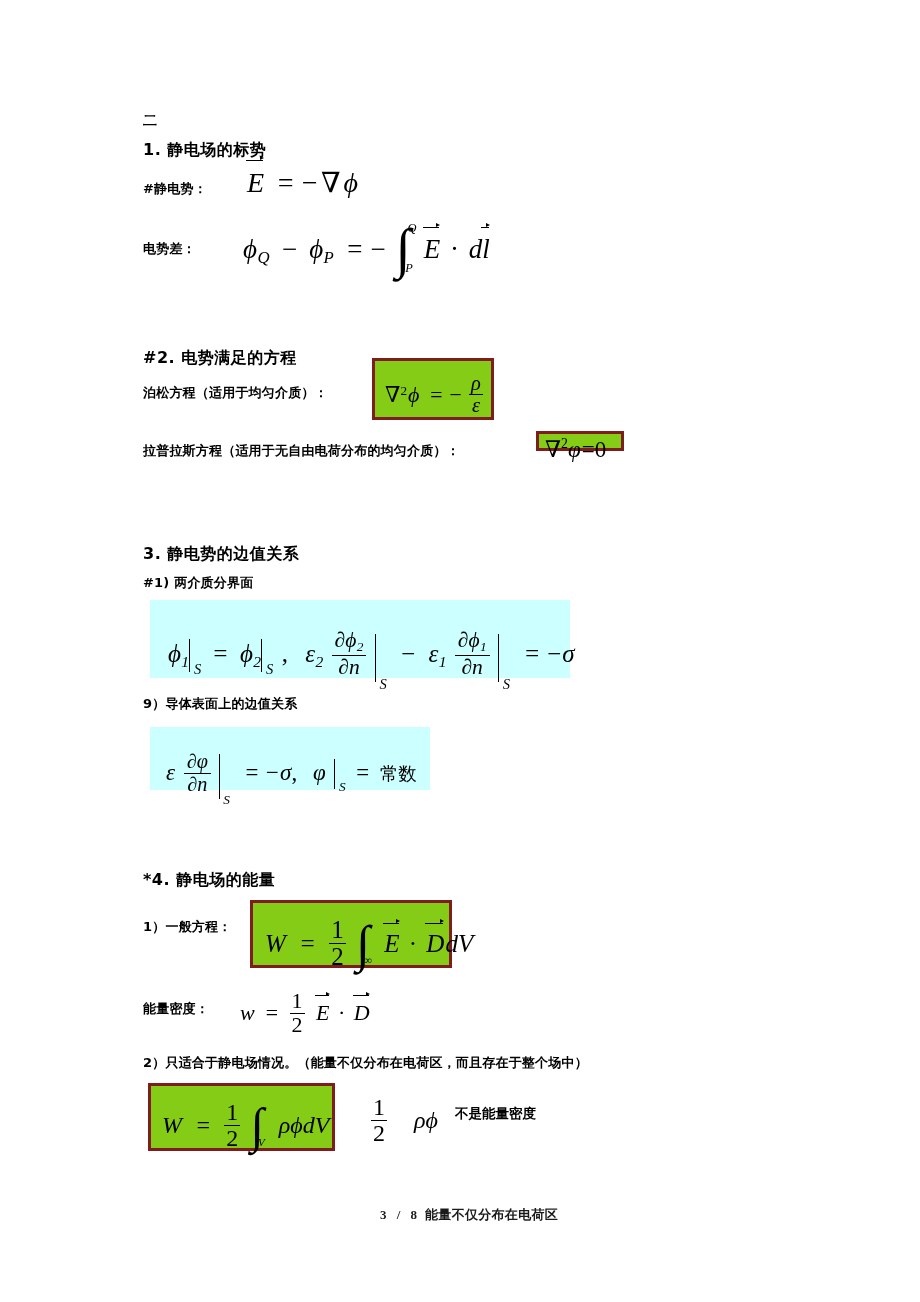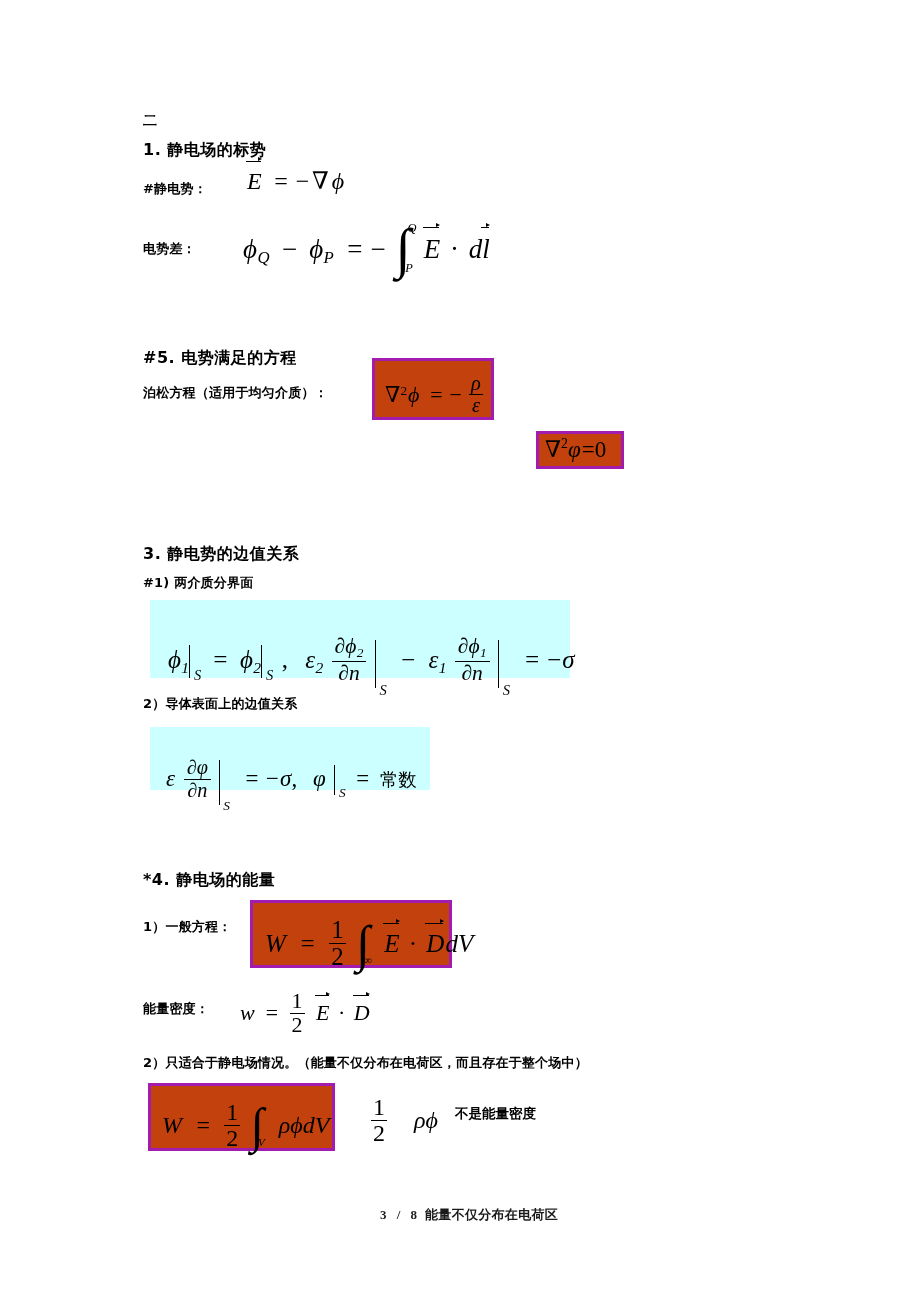--- a/index.html
+++ b/index.html
@@ -153,30 +153,30 @@
   .evalbar.tall > .bar { height: 1.95em; vertical-align: -0.72em; }
   .evalbar.tall > .sb2 { bottom: -0.62em; }
 
   
   .pfrac {
     display: inline-block;
     vertical-align: -0.55em;
     text-align: center;
     line-height: 1.08;
     font-style: italic;
-    margin: 16px 1px;
+    margin: 10px 1px;
   }
   .pfrac > .num { display: block; padding: 0 3px; }
   .pfrac > .den { display: block; padding: 0 3px; border-top: 1.3px solid #000; }
 
   
   .redbox {
     position: absolute;
-    border: 3px solid #a21caf;
-    background: #c2410c;
+    border: 3px solid #7f1d1d;
+    background: #84cc16;
     box-sizing: border-box;
   }
   .cyanbox {
     position: absolute;
     background: #ccffff;
     box-sizing: border-box;
     padding-left: 20px;
   }
 
   .footer {
@@ -193,21 +193,21 @@
 <body>
 
 <div class="page">
 
   <div class="abs cjk-reg" style="left:143px; top:112px; font-size:14px;">二</div>
 
   <div class="abs heading" style="left:143px; top:140px;">1.  静电场的标势</div>
 
   <div class="abs cjk-reg" style="left:143px; top:180px;">#静电势：</div>
 
-  <div class="abs math" style="left:247px; top:168px; font-size:24px;">
+  <div class="abs math" style="left:247px; top:168px; font-size:28px;">
     <span class="vec">E</span>
     <span style="margin:0 5px;">=</span><span>−</span><span class="up" style="margin-left:2px;">∇</span><span style="margin-left:3px;">ϕ</span>
   </div>
 
   <div class="abs cjk-reg" style="left:143px; top:240px;">电势差：</div>
 
   <div class="abs math" style="left:243px; top:228px; font-size:27px;">
     <span>ϕ<sub class="sb">Q</sub></span>
     <span style="margin:0 4px;">−</span>
     <span>ϕ<sub class="sb">P</sub></span>
@@ -215,37 +215,38 @@
     <span class="intg">
       <span class="sym">∫</span>
       <span class="lo">P</span>
       <span class="hi">Q</span>
     </span>
     <span class="vec" style="margin-left:5px;">E</span>
     <span class="up" style="margin:0 3px;">·</span>
     <span>d<span class="vec">l</span></span>
   </div>
 
-  <div class="abs heading" style="left:143px; top:348px;">#5. 电势满足的方程</div>
+  <div class="abs heading" style="left:143px; top:348px;">#2. 电势满足的方程</div>
 
   <div class="abs cjk-reg" style="left:143px; top:384px;">泊松方程（适用于均匀介质）：</div>
 
   <div class="redbox" style="left:372px; top:358px; width:122px; height:62px;">
     <div class="math" style="position:absolute; left:10px; top:12px; font-size:22px;">
       <span class="up">∇</span><sup class="sp">2</sup><span style="margin-left:1px;">ϕ</span>
       <span style="margin:0 4px;">=</span><span>−</span>
       <span class="frac ital" style="font-size:0.93em; vertical-align:-0.48em;">
         <span class="num">ρ</span>
         <span class="den">ε</span>
       </span>
     </div>
   </div>
 
-
-  <div class="redbox" style="left:536px; top:431px; width:88px; height:38px;">
+  <div class="abs cjk-reg" style="left:143px; top:442px;">拉普拉斯方程（适用于无自由电荷分布的均匀介质）：</div>
+
+  <div class="redbox" style="left:536px; top:431px; width:88px; height:20px;">
     <div class="math" style="position:absolute; left:6px; top:3px; font-size:23px;">
       <span class="up">∇</span><sup class="sp" style="vertical-align:0.62em;">2</sup><span style="margin-left:0px;">φ</span><span class="up" style="margin-left:1px;">=</span><span class="up">0</span>
     </div>
   </div>
 
   <div class="abs heading" style="left:143px; top:544px;">3.  静电势的边值关系</div>
 
   <div class="abs cjk-reg" style="left:143px; top:574px;">#1)  两介质分界面</div>
 
   <div class="cyanbox" style="left:150px; top:600px; width:420px; height:78px;">
@@ -264,21 +265,21 @@
       <span>ε<sub class="sb">1</sub></span>
       <span class="pfrac" style="font-size:0.86em; margin-left:2px;">
         <span class="num">∂ϕ<sub class="sb">1</sub></span>
         <span class="den">∂n</span>
       </span>
       <span class="evalbar tall" style="margin-left:1px;"><span class="bar"></span><span class="sb2">S</span></span>
       <span style="margin:0 5px 0 7px;">=</span><span>−σ</span>
     </div>
   </div>
 
-  <div class="abs cjk-reg" style="left:143px; top:695px;">2）导体表面上的边值关系</div>
+  <div class="abs cjk-reg" style="left:143px; top:695px;">9）导体表面上的边值关系</div>
 
   <div class="cyanbox" style="left:150px; top:727px; width:280px; height:63px;">
     <div class="math" style="position:absolute; left:16px; top:14px; font-size:23px;">
       <span>ε</span>
       <span class="pfrac" style="font-size:0.88em; margin-left:3px;">
         <span class="num">∂φ</span>
         <span class="den">∂n</span>
       </span>
       <span class="evalbar tall" style="margin-left:1px;"><span class="bar"></span><span class="sb2">S</span></span>
       <span style="margin:0 5px 0 8px;">=</span><span>−σ</span><span class="up">,</span>

